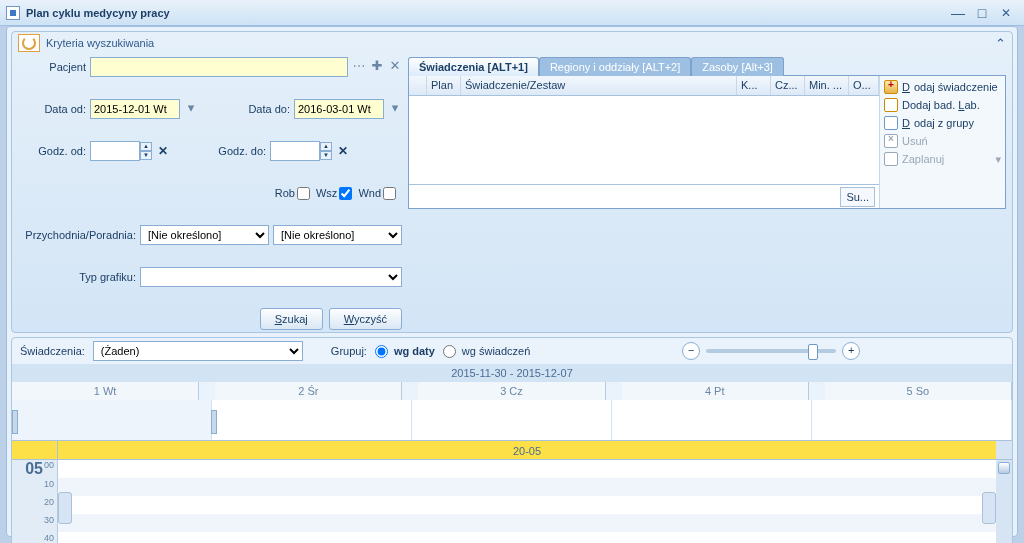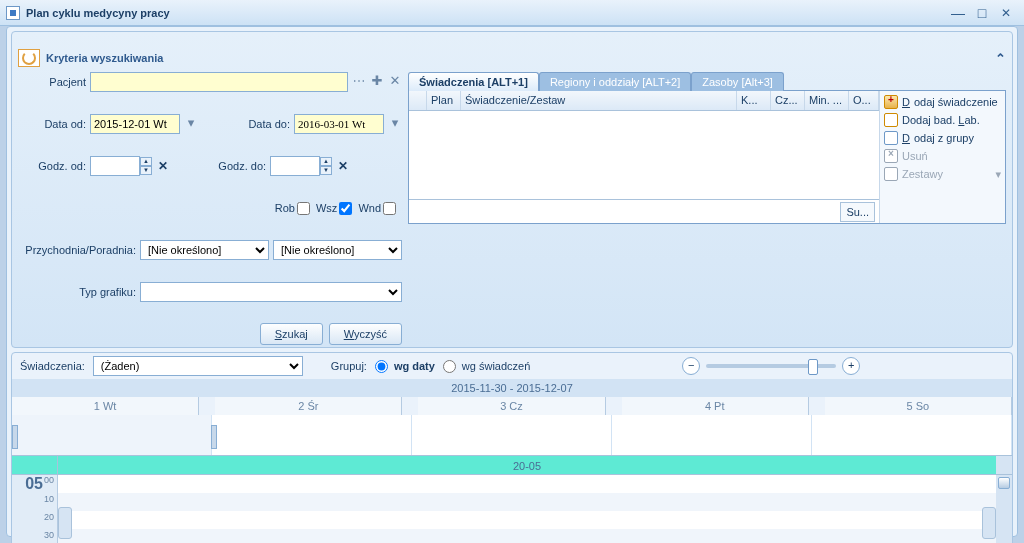--- a/index.html
+++ b/index.html
@@ -40,21 +40,21 @@
     gap:4px;
   }
 
   
   .panel{
     border:1px solid #a9c6e3; border-radius:4px;
     background:linear-gradient(#e5f0fa,#d3e5f6);
   }
   .panel-header{
     height:22px; display:flex; align-items:center; padding:0 6px;
-    color:#2f5a8e; font-weight:bold;margin-top:15px;
+    color:#2f5a8e; font-weight:normal;
   }
   .panel-header .hdr-ico{width:22px;height:18px;border:1px solid #e0a040;background:#fff;margin-right:6px;display:flex;align-items:center;justify-content:center;}
   .panel-header .hdr-ico::after{content:"";width:10px;height:10px;border:2px solid #e0a040;border-radius:50%;border-top-color:transparent;}
   .panel-header .spacer{flex:1;}
   .collapse-ico{font-family:Arial;font-size:13px;cursor:pointer;color:#2f5a8e;}
 
   
   .criteria-row{display:flex; gap:6px; padding:2px 6px;}
   .criteria-left{flex:0 0 360px; display:flex; flex-direction:column; gap:20px;}
   .criteria-right{flex:1;}
@@ -137,21 +137,21 @@
   .week-header{height:18px;background:#d2e3f4;text-align:center;line-height:18px;color:#4a6d94;}
   .day-row{display:flex;height:18px;gap:16px;}
   .day-col{flex:1;text-align:center;line-height:18px;border-right:1px solid #b5cbe2;background:#f2f7fc;color:#6a86a5;}
   .overview{height:40px;display:flex;}
   .overview .col{flex:1;border-right:1px solid #d2e3f4;background:#fff;position:relative;}
   .overview .col.sel{background:#eef4fb;}
   .ov-handle{position:absolute;top:10px;width:6px;height:24px;background:#c7d8ea;border:1px solid #88aed4;}
   .ov-handle.l{left:0;}
   .ov-handle.r{right:-1px;}
 
-  .fullday-row{height:20px;display:flex;background:#5eead4;border-top:1px solid #a9c2db;border-bottom:1px solid #a9c2db;gap:44px;}
+  .fullday-row{height:20px;display:flex;background:#fde047;border-top:1px solid #a9c2db;border-bottom:1px solid #a9c2db;gap:44px;}
   .fullday-gutter{width:46px;border-right:1px solid #a9c2db;}
   .fullday-body{flex:1;text-align:center;line-height:20px;color:#4a6d94;}
   .fullday-sc{width:16px;background:#d6e4f3;}
 
   .timeline{flex:1;display:flex;background:#fff;min-height:0;}
   .tl-gutter{width:46px;background:#e1ecf7;border-right:1px solid #b5cbe2;display:flex;flex-direction:column;}
   .tl-hr{display:flex;align-items:flex-start;height:19px;justify-content:flex-end;padding-right:3px;}
   .tl-hr .h{font-size:16px;font-weight:bold;color:#4a6d94;margin-left:28px;}
   .tl-hr .m{font-size:9px;color:#6a86a5;margin-left:1px;}
   .tl-hr.small{height:18px;font-size:9px;justify-content:flex-end;color:#6a86a5;}
@@ -199,21 +199,21 @@
           <span class="minibtn">⋯</span>
           <span class="minibtn">✚</span>
           <span class="minibtn">✕</span>
         </div>
         <div class="frow">
           <span class="lbl">Data od:</span>
           <input class="txt date" style="background: rgb(255, 254, 208);" value="2015-12-01 Wt">
           <span class="minibtn">▾</span>
           <span style="width:20px"></span>
           <span class="lbl2">Data do:</span>
-          <input class="txt date" style="background: rgb(255, 254, 208); font-family: Liberation Serif, serif;" value="2016-03-01 Wt">
+          <input class="txt date" style="background: rgb(255, 254, 208);" value="2016-03-01 Wt">
           <span class="minibtn">▾</span>
         </div>
         <div class="frow">
           <span class="lbl">Godz. od:</span>
           <input class="txt time" value="" style="">
           <div class="spin">
               <div>▲</div>
               <div>▼</div>
             </div>
           <span class="clearx">✕</span>
@@ -283,21 +283,21 @@
                 <span class="ai ai-lab"></span>
                 <span>Dodaj bad. <u>L</u>ab.</span>
               </div>
             <div class="act"><span class="ai ai-grp"></span><u>D</u>odaj z grupy</div>
             <div class="act disabled">
                 <span class="ai ai-del"></span>
                 <span>Usuń</span>
               </div>
             <div class="act disabled">
                 <span class="ai ai-set"></span>
-                <span>Zestawy</span> 
+                <span>Zaplanuj</span> 
                 <span style="margin-left:auto">▾</span>
               </div>
           </div>
         </div>
       </div>
     </div>
   </div>
 
   <div class="sched-panel">
     <div class="sched-top">

